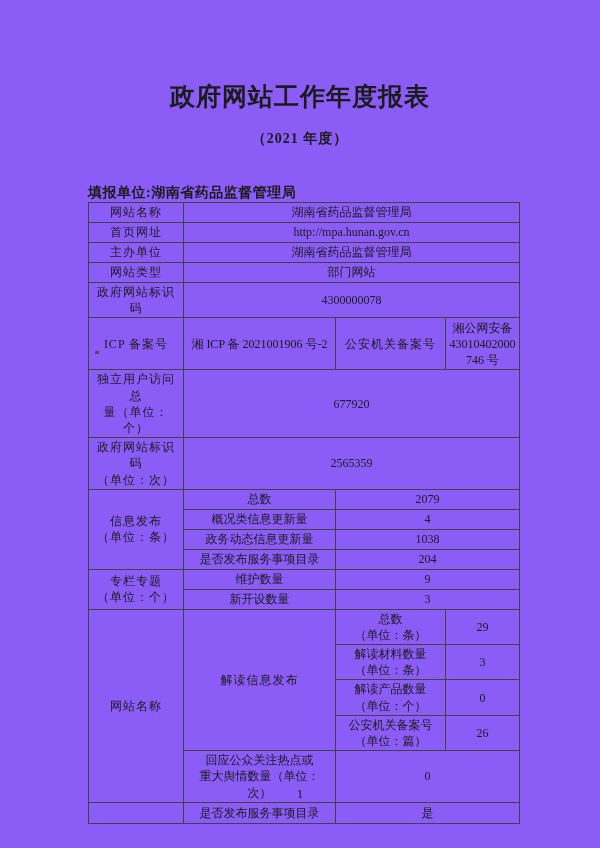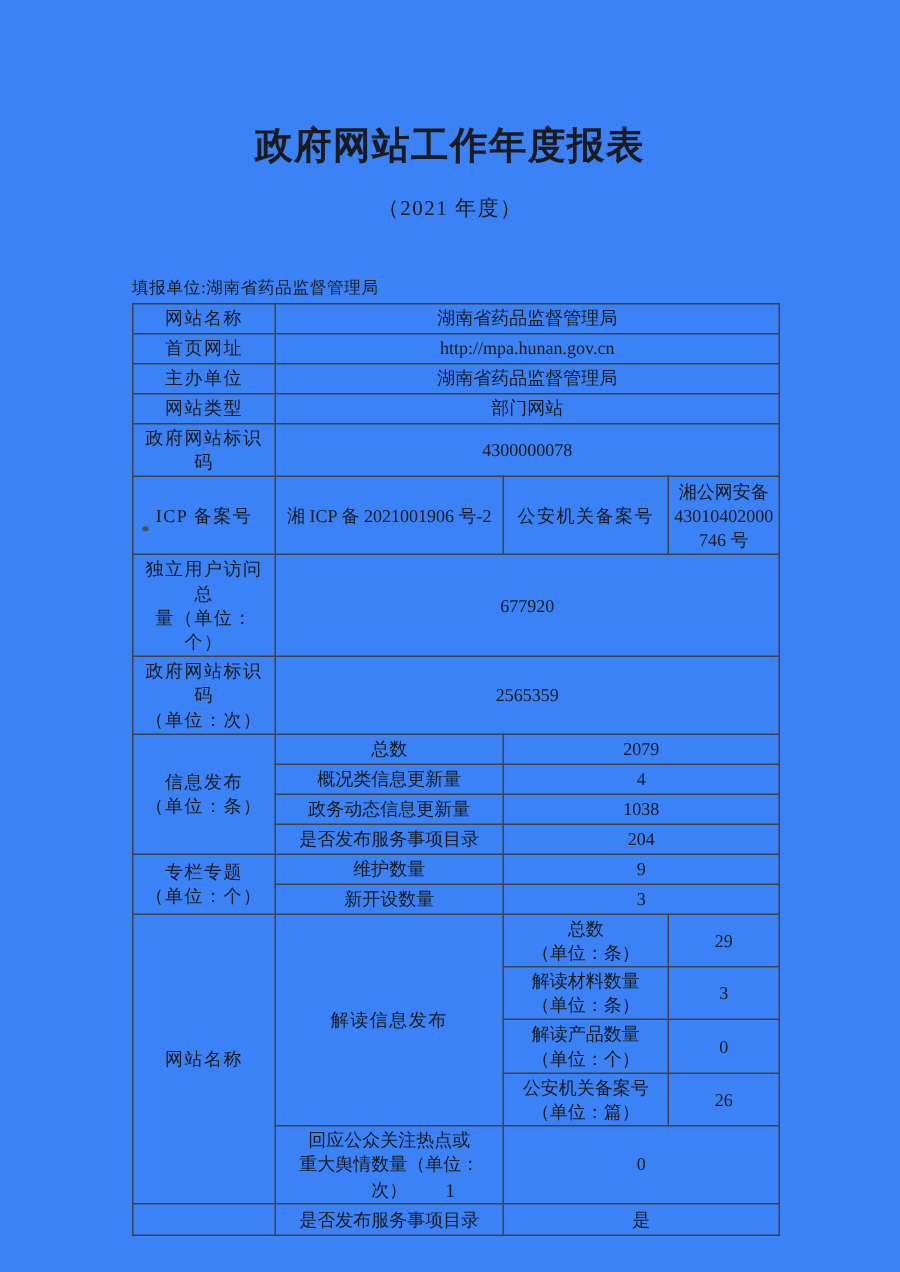--- a/index.html
+++ b/index.html
@@ -1,36 +1,36 @@
 <!DOCTYPE html>
 <html><head>
 <meta charset="utf-8">
 <style>
   html,body{margin:0;padding:0;background:#ffffff;}
   .page{
     position:relative;
     width:600px;height:848px;
-    background:#3b82f6;
+    background:#8b5cf6;
     overflow:hidden;
     font-family:"Liberation Serif", serif;
     color:#1b1b1b;
   }
   .doc-title{
     position:absolute;top:80px;left:0;width:100%;
     margin:0;text-align:center;
     font-family:"Liberation Sans", sans-serif;
     font-size:25px;font-weight:700;letter-spacing:1px;
   }
   .doc-subtitle{
     position:absolute;top:130px;left:0;width:100%;
-    text-align:center;font-size:14px;letter-spacing:1px;
+    text-align:center;font-size:14px;letter-spacing:1px;font-weight:bold;
   }
   .reporting-unit{
     position:absolute;top:184px;left:88px;
-    font-size:11px;font-weight:400;letter-spacing:0.5px;
+    font-size:14px;font-weight:700;letter-spacing:0.5px;
   }
   table.report{
     position:absolute;top:202px;left:88px;
     width:431px;table-layout:fixed;
     border-collapse:collapse;
   }
   table.report td{
     border:1px solid #424242;
     text-align:center;vertical-align:middle;
     font-size:12px;line-height:1.35;

